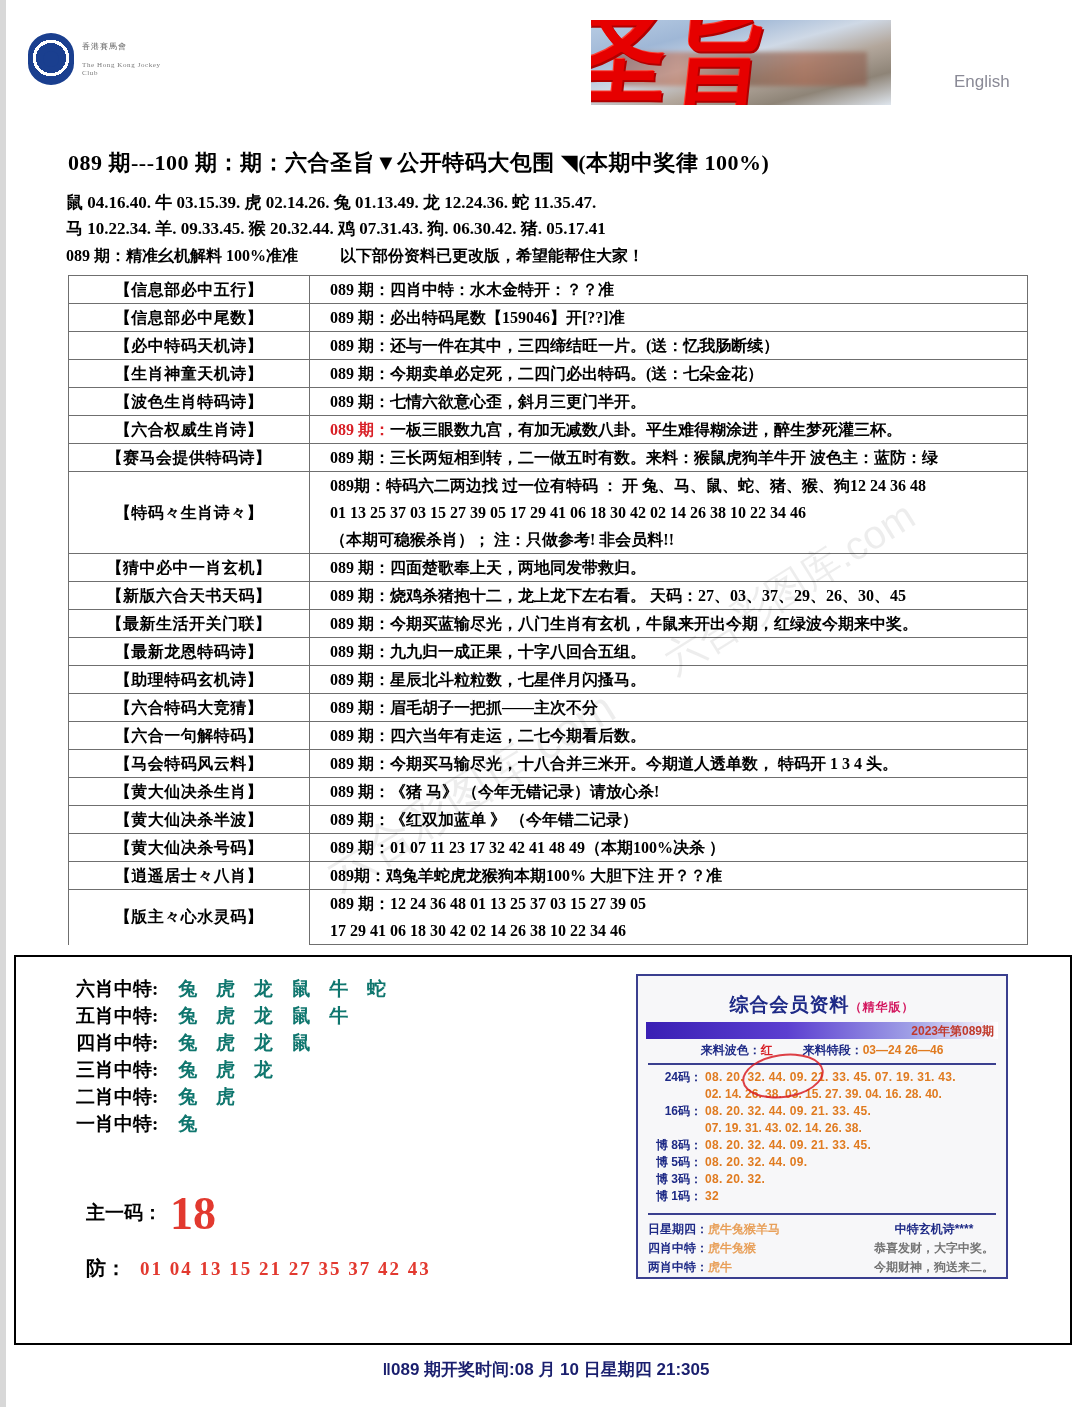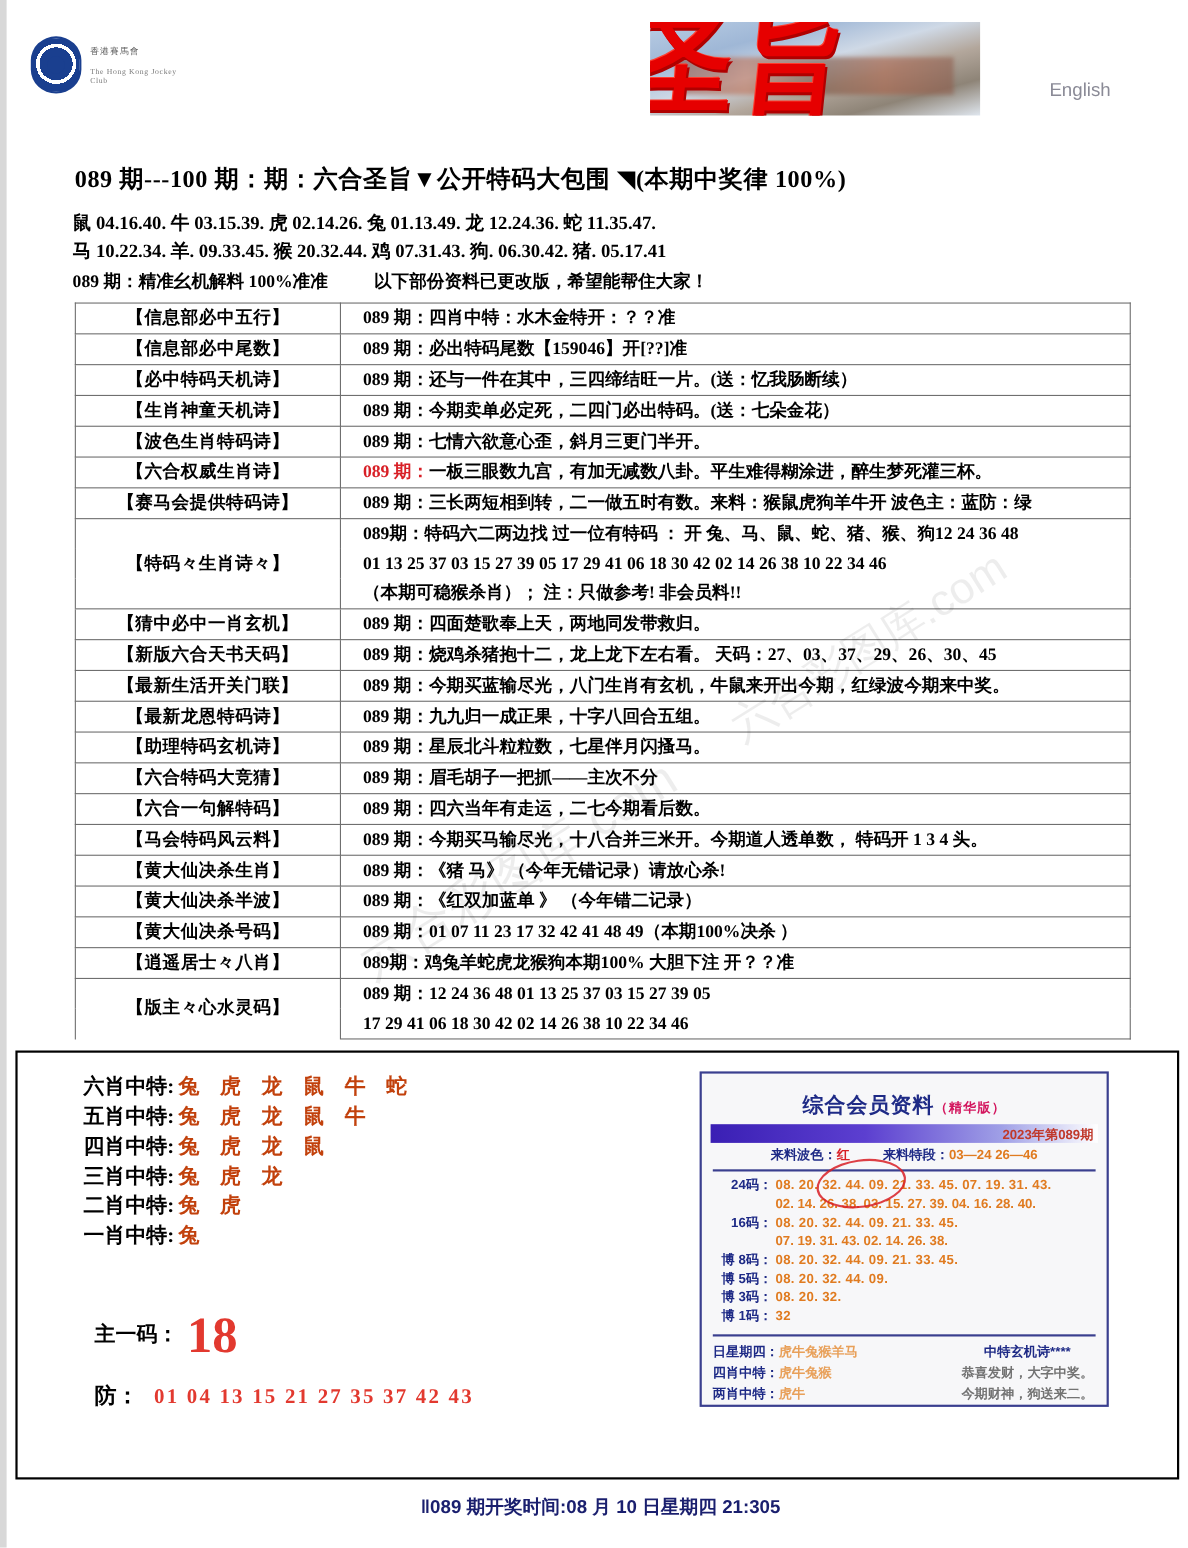--- a/index.html
+++ b/index.html
@@ -105,21 +105,21 @@
   tr.nobot td{border-bottom:none;}
 
   
   .bottom{
     position:absolute;left:8px;top:955px;width:1058px;height:390px;
     border:2px solid #000;box-sizing:border-box;background:#fff;
   }
   .bl{position:absolute;left:60px;top:18px;width:540px;}
   .bl .head{font-size:20px;font-weight:bold;margin-bottom:8px;white-space:nowrap;}
   .row6{font-size:19px;font-weight:bold;line-height:27px;white-space:nowrap;}
-  .row6 .zs{color:#c2410c;letter-spacing:7px;margin-left:4px;}
+  .row6 .zs{color:#0f766e;letter-spacing:7px;margin-left:20px;}
   .zhu{position:absolute;left:70px;top:230px;font-size:19px;font-weight:bold;}
   .zhu .big{color:#e2392f;font-size:46px;font-weight:bold;vertical-align:-10px;margin-left:8px;font-family:"Liberation Serif",serif;}
   .fang{position:absolute;left:70px;top:298px;font-size:20px;font-weight:bold;}
   .fang .nums{color:#e2392f;letter-spacing:2px;margin-left:14px;font-size:19px;}
 
   
   .infobox{
     position:absolute;left:620px;top:17px;width:372px;height:305px;
     border:2px solid #3a3f8f;background:#f7f7f9;box-sizing:border-box;
     font-family:"Liberation Sans",sans-serif;

